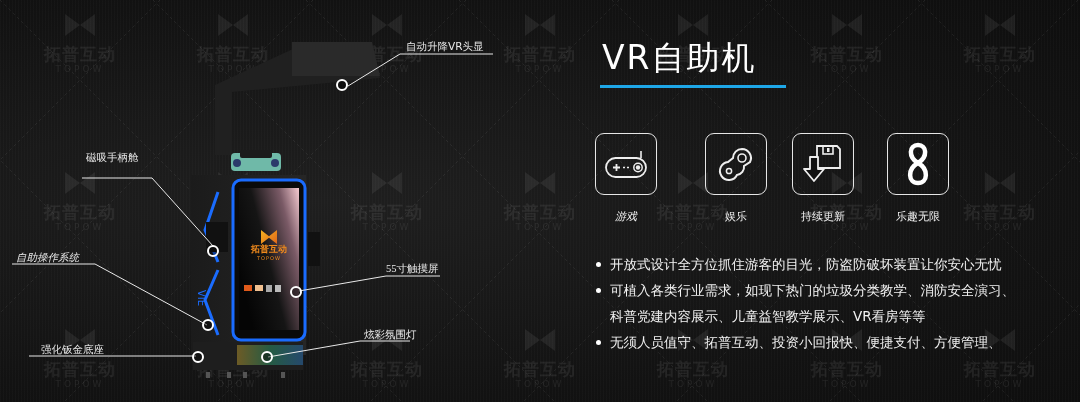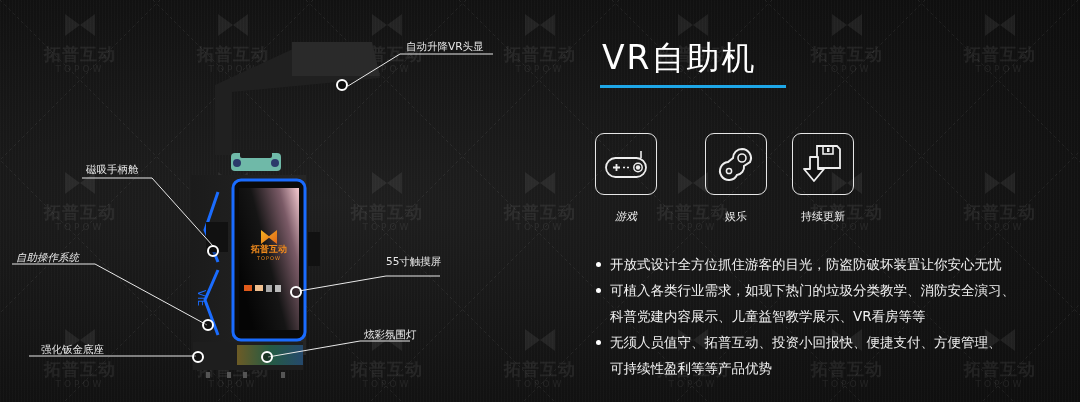--- a/index.html
+++ b/index.html
@@ -207,23 +207,23 @@
     </div>
 
     <div class="callout-dot" style="left:336px;top:79px;"></div>
     <div class="callout-dot" style="left:207px;top:245px;"></div>
     <div class="callout-dot" style="left:202px;top:319px;"></div>
     <div class="callout-dot" style="left:290px;top:286px;"></div>
     <div class="callout-dot" style="left:192px;top:351px;"></div>
     <div class="callout-dot" style="left:261px;top:351px;"></div>
 
     <div class="callout-label" style="left:406px;top:39px;">自动升降VR头显</div>
-    <div class="callout-label" style="left:86px;top:162px;">磁吸手柄舱</div>
+    <div class="callout-label" style="left:86px;top:150px;">磁吸手柄舱</div>
     <div class="callout-label" style="left:16px;top:250px;font-style:italic;">自助操作系统</div>
-    <div class="callout-label" style="left:386px;top:254px;">55寸触摸屏</div>
+    <div class="callout-label" style="left:386px;top:262px;font-family:Liberation Serif, serif;">55寸触摸屏</div>
     <div class="callout-label" style="left:364px;top:327px;">炫彩氛围灯</div>
     <div class="callout-label" style="left:41px;top:342px;">强化钣金底座</div>
   </div>
 
   <div class="title">VR自助机</div>
   <div class="title-underline"></div>
 
   <div class="features">
     <div class="feature" style="left:0;font-style:italic;">
       <div class="icon-box">
@@ -252,28 +252,35 @@
       <div class="icon-box">
         <svg width="40" height="42" viewBox="0 0 40 42">
           <path d="M14 3 h20 l3 3 v19 h-23 z" fill="none" stroke="#eee" stroke-width="1.8"></path>
           <rect x="20" y="3" width="10" height="8" fill="none" stroke="#eee" stroke-width="1.6"></rect>
           <rect x="24" y="5" width="2.5" height="4" fill="#eee"></rect>
           <path d="M7 14 h8 v12 h6 l-10 12 l-10 -12 h6 z" fill="#111" stroke="#eee" stroke-width="1.8" stroke-linejoin="round"></path>
         </svg>
       </div>
       <div class="feature-label">持续更新</div>
     </div>
+    <div class="feature" style="left:292px;">
+      <div class="icon-box">
+        <svg width="30" height="44" viewBox="0 0 30 44">
+          <path d="M15 21 C5 15 6 3 15 3 C24 3 25 15 15 21 C4 27 5 41 15 41 C25 41 26 27 15 21 Z" fill="none" stroke="#fff" stroke-width="4.5" stroke-linejoin="round"></path>
+        </svg>
+      </div>
+      <div class="feature-label">乐趣无限</div>
+    </div>
   </div>
 
   <div class="bullets">
     <div class="bullet">
       <div>开放式设计全方位抓住游客的目光，防盗防破坏装置让你安心无忧</div>
     </div>
     <div class="bullet">
       <div>可植入各类行业需求，如现下热门的垃圾分类教学、消防安全演习、</div>
       <div>科普党建内容展示、儿童益智教学展示、VR看房等等</div>
     </div>
     <div class="bullet">
       <div>无须人员值守、拓普互动、投资小回报快、便捷支付、方便管理、</div>
-      <div>可持续性盈利等等产品优势</div>
     </div>
   </div>
 </div>
 
 </body></html>

